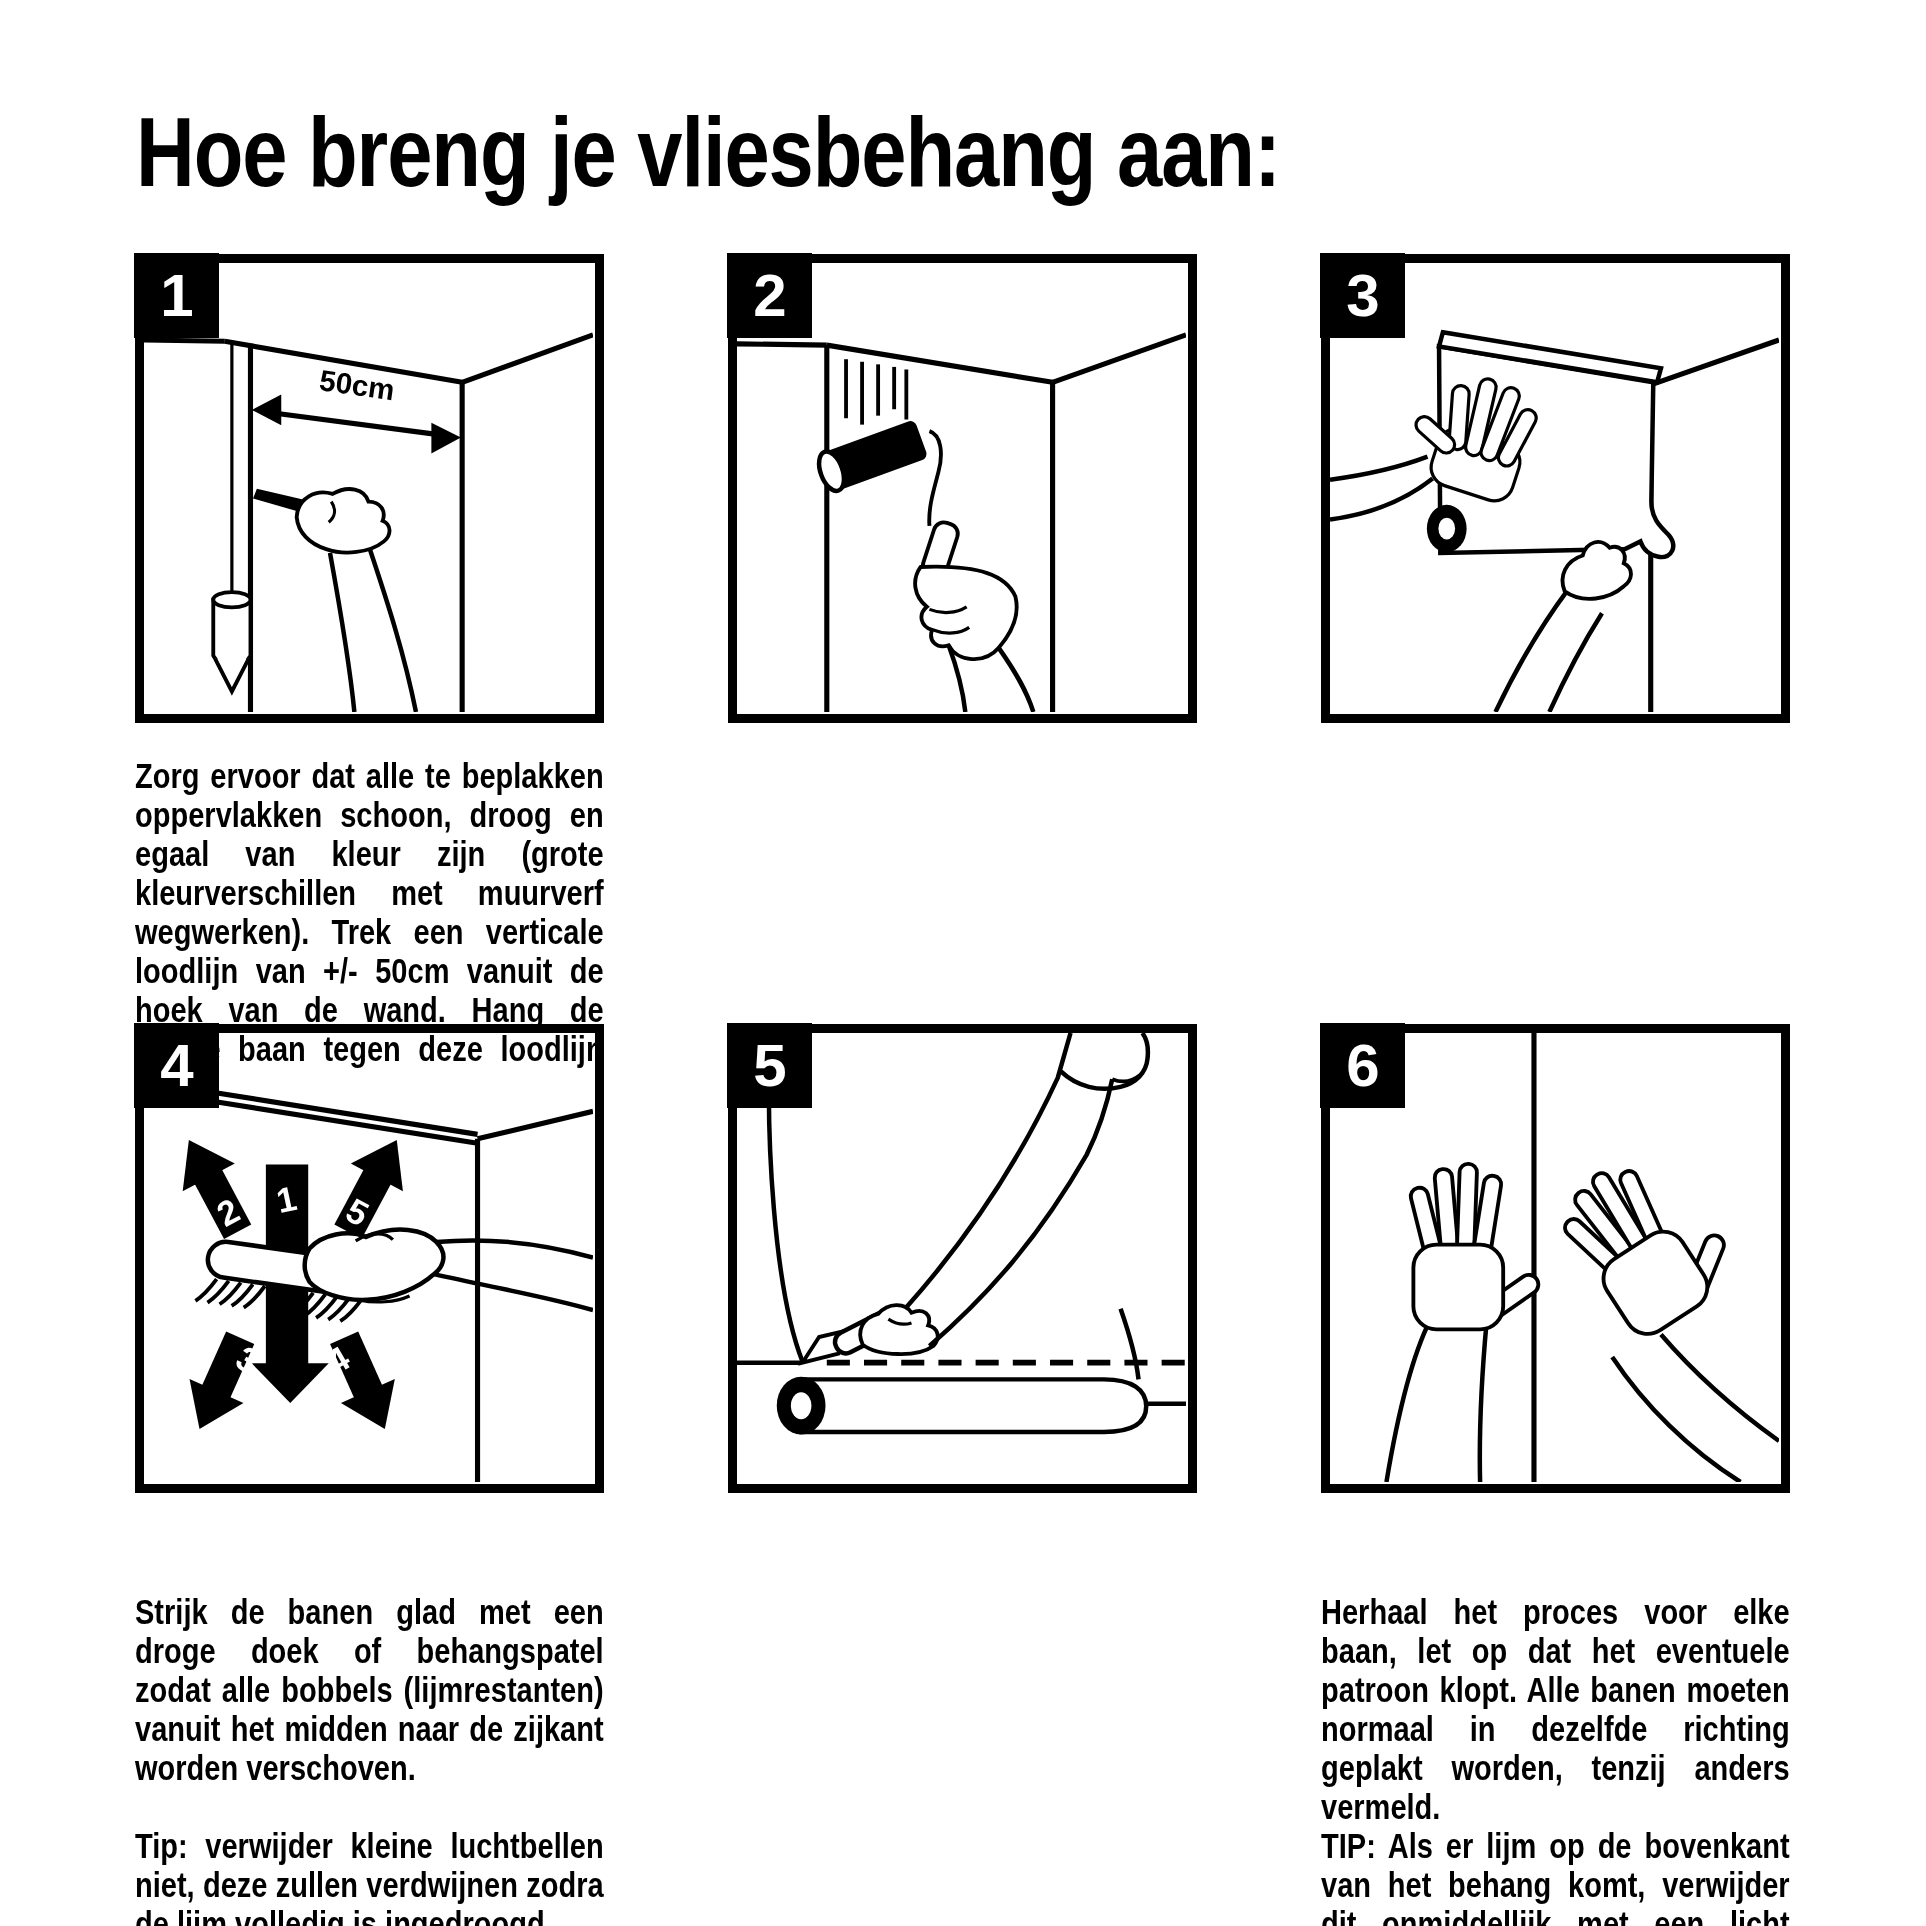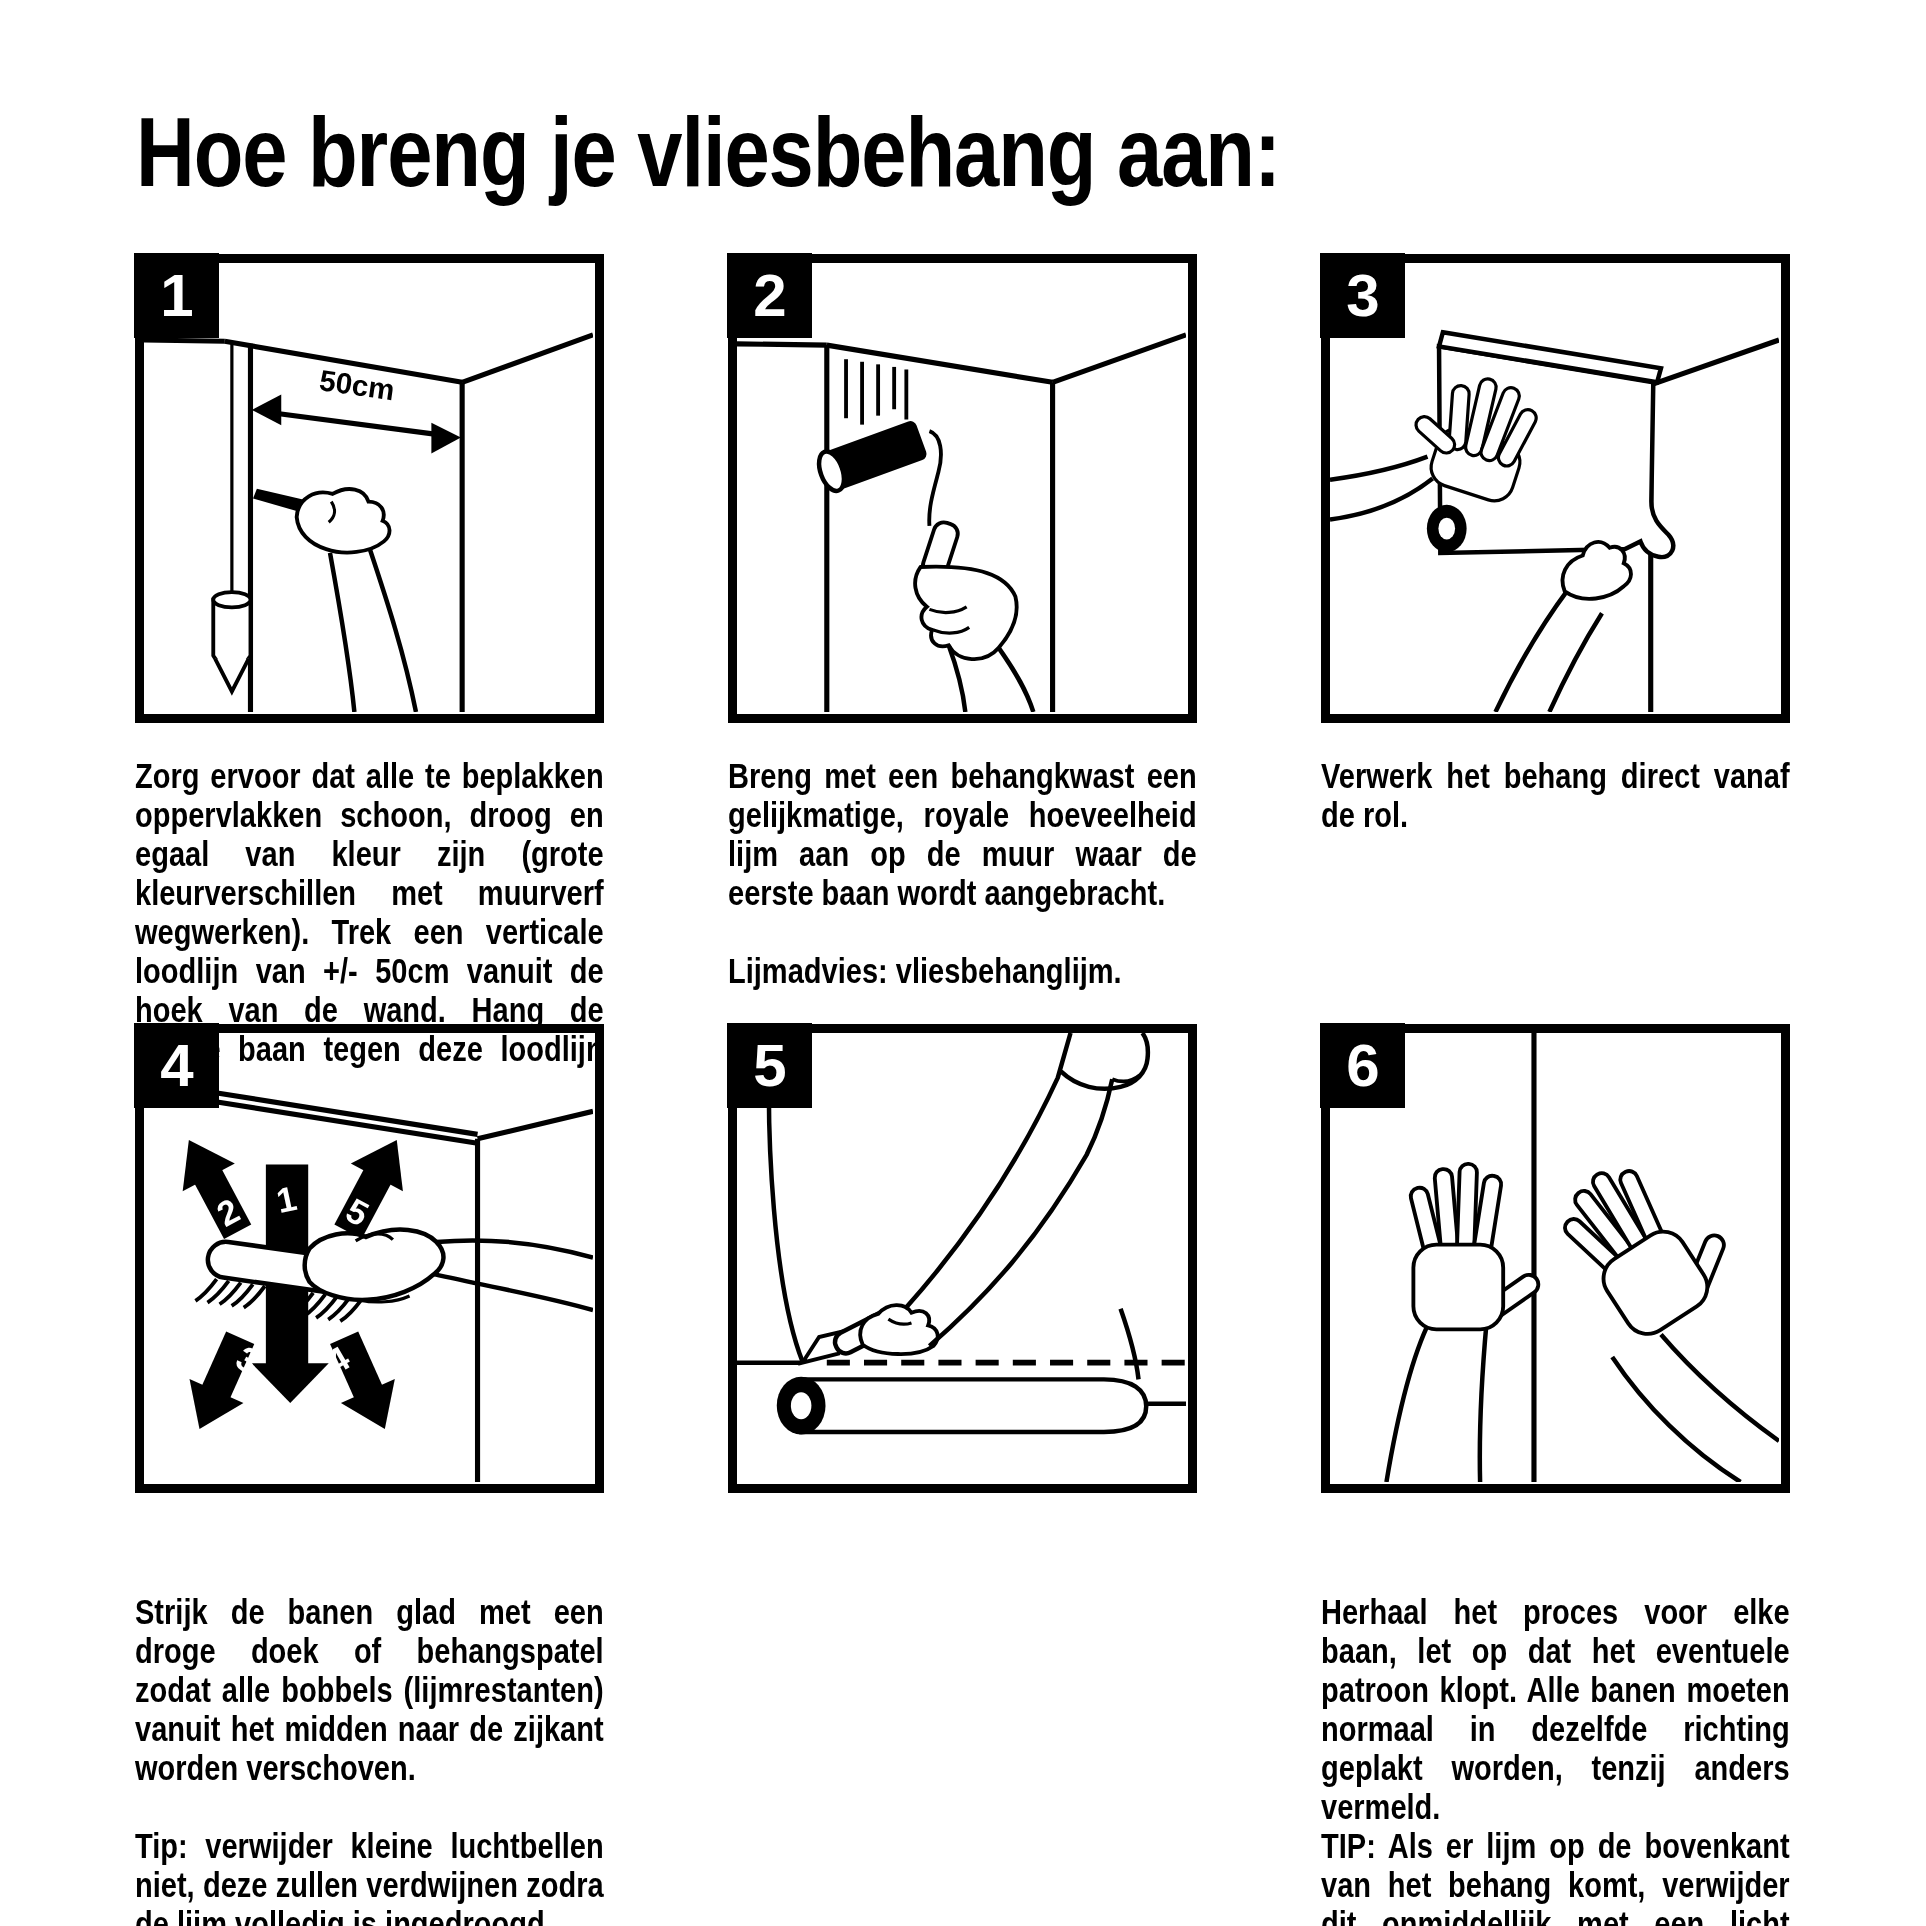--- a/index.html
+++ b/index.html
@@ -265,28 +265,20 @@
           <rect x="62" y="10" width="30" height="108" rx="15" transform="rotate(55 77 64)"></rect>
           <rect x="-70" y="-25" width="140" height="132" rx="36"></rect>
         </g>
       </g>
     </svg>
   </div>
 
   <div class="caption c1 t1">
     <div class="cap-inner">Zorg ervoor dat alle te beplakken oppervlakken schoon, droog en egaal van kleur zijn (grote kleurverschillen met muurverf wegwerken). Trek een verticale loodlijn van +/- 50cm vanuit de hoek van de wand. Hang de eerste baan tegen deze loodlijn aan.</div>
   </div>
-  <div class="caption c2 t1">
-    <div class="cap-inner">Breng met een behangkwast een gelijkmatige, royale hoeveelheid lijm aan op de muur waar de eerste baan wordt aangebracht.
-
-Lijmadvies: vliesbehanglijm.</div>
-  </div>
-  <div class="caption c3 t1">
-    <div class="cap-inner">Verwerk het behang direct vanaf de rol.</div>
-  </div>
   <div class="caption c1 t2">
     <div class="cap-inner">Strijk de banen glad met een droge doek of behangspatel zodat alle bobbels (lijmrestanten) vanuit het midden naar de zijkant worden verschoven.
 
 Tip: verwijder kleine luchtbellen niet, deze zullen verdwijnen zodra de lijm volledig is ingedroogd.</div>
   </div>
   <div class="caption c3 t2">
     <div class="cap-inner">Herhaal het proces voor elke baan, let op dat het eventuele patroon klopt. Alle banen moeten normaal in dezelfde richting geplakt worden, tenzij anders vermeld.
 TIP: Als er lijm op de bovenkant van het behang komt, verwijder dit onmiddellijk met een licht vochtige doek (deppen).</div>
   </div>
 

